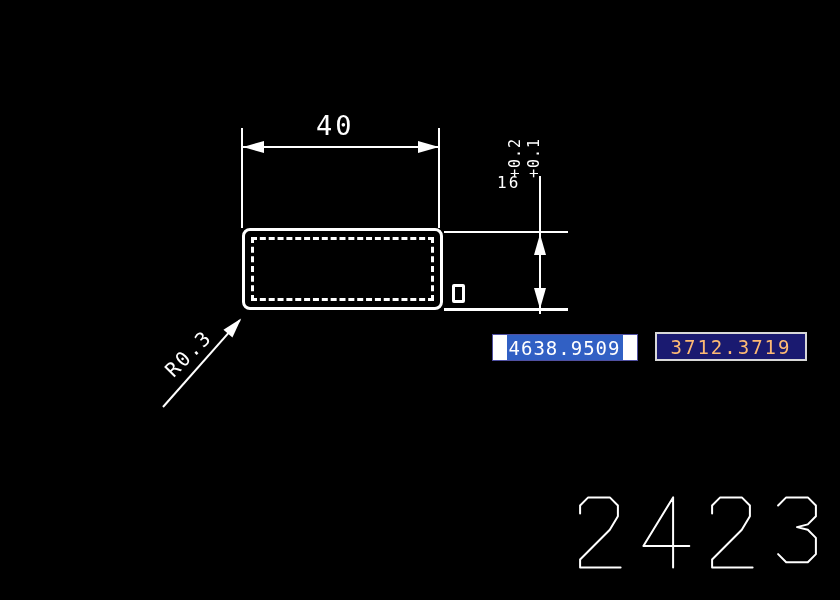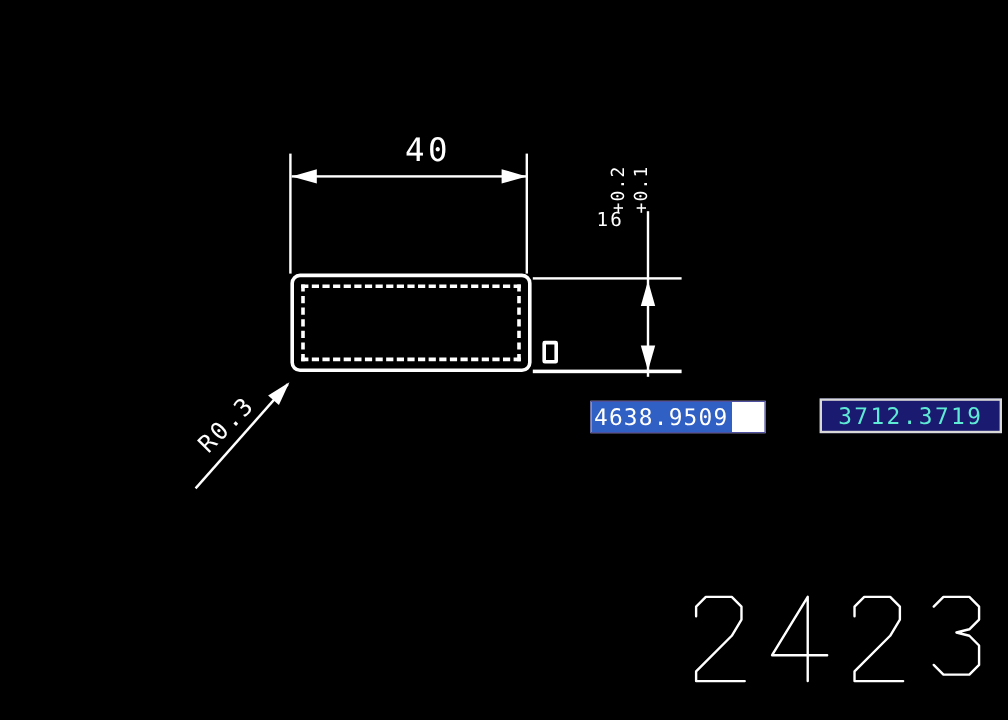--- a/index.html
+++ b/index.html
@@ -18,45 +18,45 @@
 
   
   .arr { position:absolute; width:0; height:0; }
   .arr-left  { border-top:6px solid transparent; border-bottom:6px solid transparent; border-right:21px solid #fff; }
   .arr-right { border-top:6px solid transparent; border-bottom:6px solid transparent; border-left:21px solid #fff; }
   .arr-up    { border-left:6px solid transparent; border-right:6px solid transparent; border-bottom:21px solid #fff; }
   .arr-down  { border-left:6px solid transparent; border-right:6px solid transparent; border-top:21px solid #fff; }
 
   
   .dimtext { position:absolute; color:#fff; font-family:"DejaVu Sans Mono", monospace; }
-  .dim-40  { left:316px; top:110px; width:60px; font-size:27px; text-align:right; letter-spacing:3px; }
+  .dim-40  { left:316px; top:110px; width:60px; font-size:27px; text-align:left; letter-spacing:3px; }
   .dim-16  { left:497px; top:173px; font-size:16px; letter-spacing:2px; }
   .tolblock{ left:492px; top:124px; width:68px; height:40px;
              transform:rotate(-90deg); transform-origin:center;
              font-size:15px; line-height:19px; letter-spacing:1px; text-align:left; }
   .leader-label { left:132px; top:342px; width:110px; height:20px; text-align:center;
              transform:rotate(-45deg); font-size:20px; letter-spacing:2px; }
 
   
   .leader-line { position:absolute; left:163px; top:406px; width:116px; height:2px;
                  background:#fff; transform:rotate(-48.5deg); transform-origin:0 50%; }
   .leader-line .arr-right { right:-2px; top:-5px; border-top-width:6px; border-bottom-width:6px; border-left-width:20px; }
 
   .small-square { position:absolute; left:452px; top:284px; width:13px; height:19px;
                   border:3px solid #fff; border-radius:2px; }
 
   
   .coord-x { position:absolute; left:492px; top:334px; width:146px; height:27px;
              background:#fff; border:1px solid #5050a0; display:flex; align-items:center;
-             font-size:19px; letter-spacing:1px; overflow:hidden; }
+             font-size:19px; letter-spacing:1px; overflow:hidden;justify-content:center; }
   .coord-x .sel { background:#3160c4; color:#fff; padding:2px 3px 2px 2px; white-space:nowrap; }
   .coord-y { position:absolute; left:655px; top:332px; width:152px; height:29px;
-             background:#1a1a70; border:2px solid #d8d8d8; color:#5eead4;
+             background:#1a1a70; border:2px solid #d8d8d8; color:#fdba74;
              display:flex; align-items:center; justify-content:center;
-             font-size:19px; letter-spacing:2px; white-space:nowrap;margin-left:28px; }
+             font-size:19px; letter-spacing:2px; white-space:nowrap; }
 
   
   #partnum-svg { position:absolute; left:572px; top:492px; }
 </style>
 </head>
 <body>
 
 <div id="canvas">
 
   <div class="solid-rect"></div>

